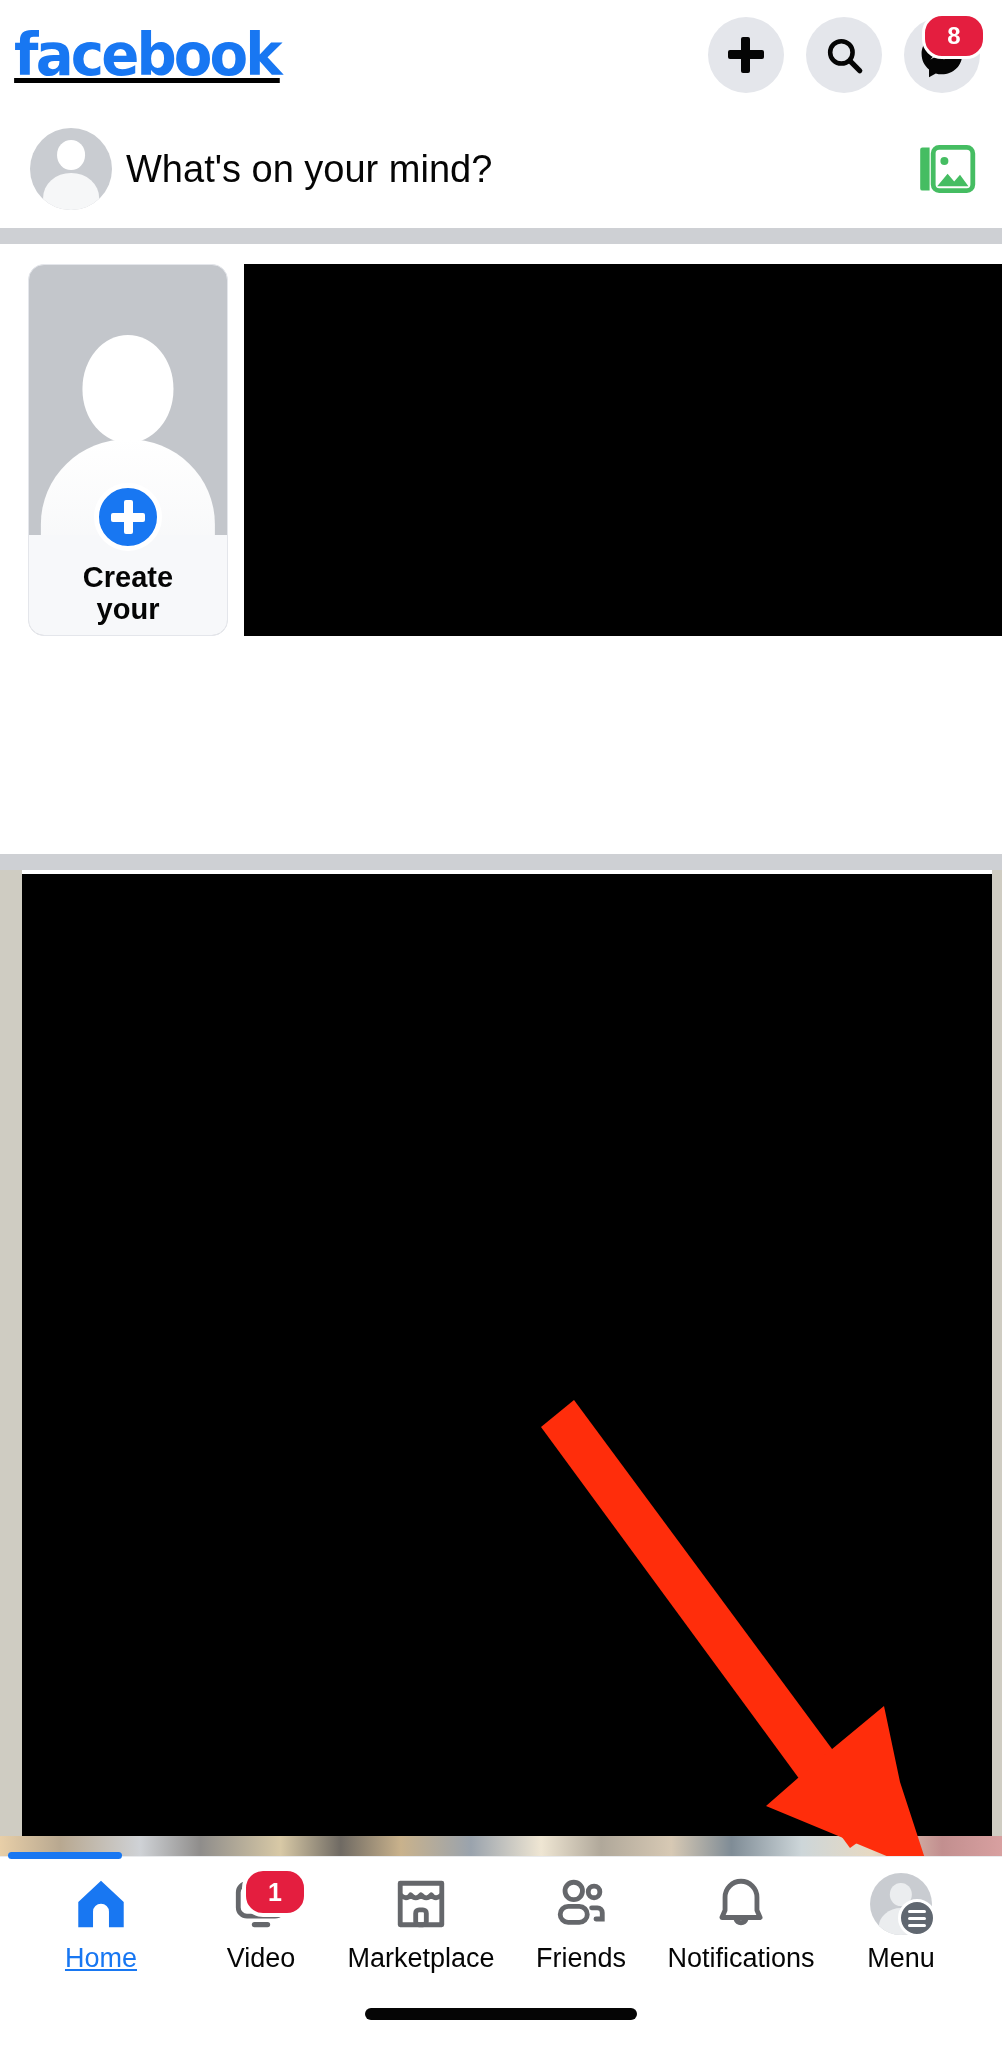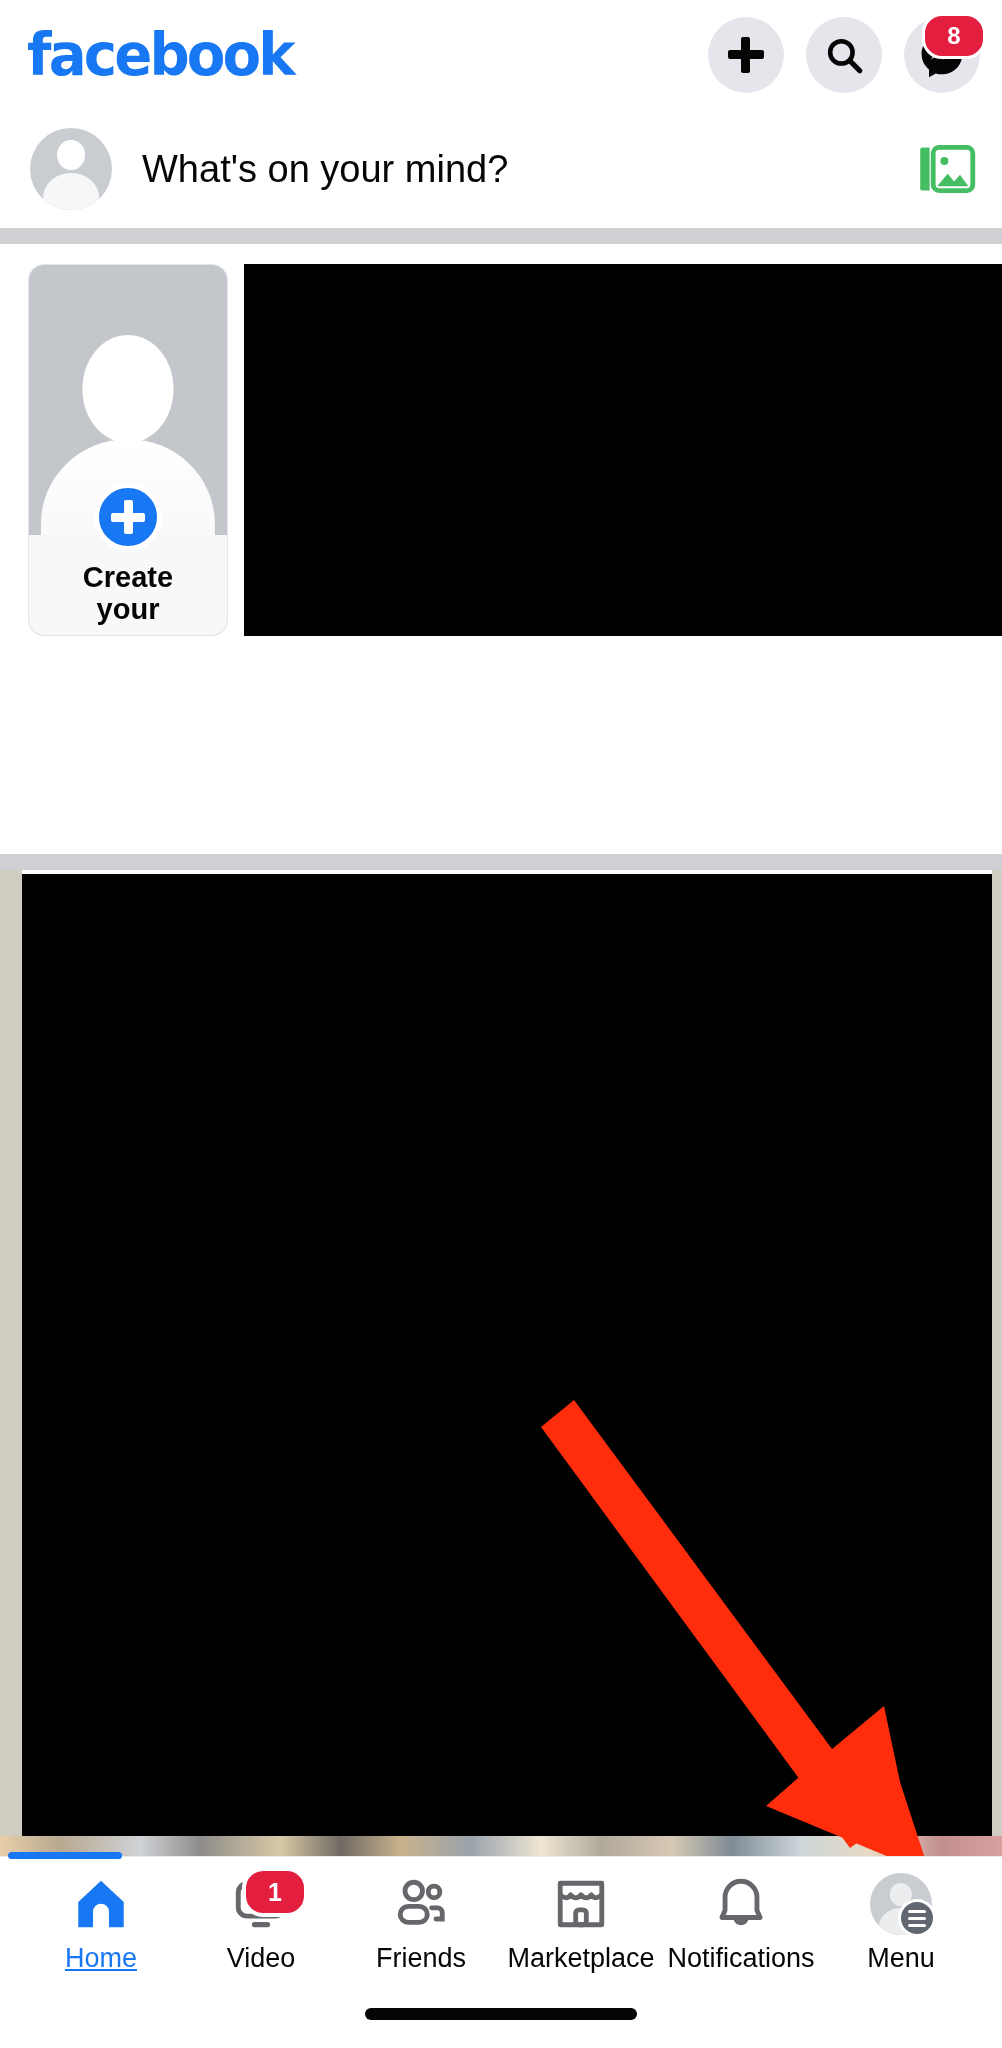--- a/index.html
+++ b/index.html
@@ -8,21 +8,22 @@
     background:#ffffff;
     font-family:"Liberation Sans", sans-serif;
     overflow:hidden;
   }
   .screen { position:relative; width:1002px; height:2048px; background:#fff; overflow:hidden; }
 
   
   .header {
     position:absolute; top:0; left:0; width:1002px; height:110px;
     background:#fff; display:flex; align-items:center;
-    padding:0 22px 0 23px;
+    padding:0 22px 0 10px;
+    text-decoration:underline;
   }
   .fb-logo {
     font-size:58px; font-weight:700; color:#1877F2;
     letter-spacing:-3px; line-height:1; font-family:"DejaVu Sans", sans-serif;
     transform:scaleX(0.97);
   }
   .header-actions { margin-left:auto; display:flex; align-items:center; gap:22px; }
   .circle-btn {
     width:76px; height:76px; border-radius:50%;
     background:#E4E6EB; display:flex; align-items:center; justify-content:center;
@@ -55,21 +56,21 @@
   }
   .avatar-sm .head {
     position:absolute; left:50%; top:15%; transform:translateX(-50%);
     width:34%; height:36%; border-radius:50%; background:#fff;
   }
   .avatar-sm .body {
     position:absolute; left:50%; top:55%; transform:translateX(-50%);
     width:68%; height:60%; border-radius:50% 50% 0 0; background:#f6f7f8;
   }
   .composer-text {
-    margin-left:30px; font-size:38px; color:#050505; font-weight:400;
+    margin-left:14px; font-size:38px; color:#050505; font-weight:400;
   }
   .photo-icon { margin-left:auto; width:62px; height:56px; position:relative; }
 
   
   .divider { position:absolute; left:0; width:1002px; height:16px; background:#CED0D4; }
 
   
   .stories {
     position:absolute; left:0; width:1002px; background:#fff;
     display:flex; padding-left:28px; gap:12px;
@@ -293,38 +294,38 @@
             <rect x="8.2" y="19.4" width="7.6" height="2.2" rx="1.1" fill="#65676B"></rect>
           </svg>
         </span>
         <span class="nav-badge">1</span>
         <span class="nav-label">Video</span>
       </div>
 
       <div class="nav-item">
         <span class="nav-icon">
           <svg width="58" height="58" viewBox="0 0 24 24">
+            <path d="M3.4 3.4h17.2v17.2H3.4z" fill="none" stroke="#65676B" stroke-width="2" stroke-linejoin="round"></path>
+            <path d="M3.4 8.2c1.6 1.6 3.2 1.6 4.3 0 1.3 1.7 3 1.7 4.3 0 1.3 1.7 3 1.7 4.3 0 1.1 1.6 2.7 1.6 4.3 0" fill="none" stroke="#65676B" stroke-width="2" stroke-linejoin="round"></path>
+            <rect x="9.8" y="14.4" width="4.4" height="6.2" rx="1.4" fill="none" stroke="#65676B" stroke-width="2"></rect>
+          </svg>
+        </span>
+        <span class="nav-label">Marketplace</span>
+      </div>
+
+      <div class="nav-item">
+        <span class="nav-icon">
+          <svg width="58" height="58" viewBox="0 0 24 24">
             <circle cx="9" cy="6.6" r="3.6" fill="none" stroke="#65676B" stroke-width="2"></circle>
             <rect x="3.4" y="13" width="11.2" height="6.6" rx="3.3" fill="none" stroke="#65676B" stroke-width="2"></rect>
             <circle cx="17.4" cy="7" r="2.4" fill="none" stroke="#65676B" stroke-width="2"></circle>
             <path d="M16.4 13.6h2.4a2 2 0 0 1 2 2v2.6h-2.6" fill="none" stroke="#65676B" stroke-width="2" stroke-linecap="round"></path>
           </svg>
         </span>
         <span class="nav-label">Friends</span>
-      </div>
-
-      <div class="nav-item">
-        <span class="nav-icon">
-          <svg width="58" height="58" viewBox="0 0 24 24">
-            <path d="M3.4 3.4h17.2v17.2H3.4z" fill="none" stroke="#65676B" stroke-width="2" stroke-linejoin="round"></path>
-            <path d="M3.4 8.2c1.6 1.6 3.2 1.6 4.3 0 1.3 1.7 3 1.7 4.3 0 1.3 1.7 3 1.7 4.3 0 1.1 1.6 2.7 1.6 4.3 0" fill="none" stroke="#65676B" stroke-width="2" stroke-linejoin="round"></path>
-            <rect x="9.8" y="14.4" width="4.4" height="6.2" rx="1.4" fill="none" stroke="#65676B" stroke-width="2"></rect>
-          </svg>
-        </span>
-        <span class="nav-label">Marketplace</span>
       </div>
 
       <div class="nav-item">
         <span class="nav-icon">
           <svg width="58" height="58" viewBox="0 0 24 24">
             <path d="M12 2.6a6.6 6.6 0 0 1 6.6 6.6v5.4l1.3 3H4.1l1.3-3V9.2A6.6 6.6 0 0 1 12 2.6z" fill="none" stroke="#65676B" stroke-width="2" stroke-linejoin="round"></path>
             <path d="M9.9 18.2a2.2 2.2 0 0 0 4.2 0" fill="none" stroke="#65676B" stroke-width="2" stroke-linecap="round"></path>
           </svg>
         </span>
         <span class="nav-label">Notifications</span>

